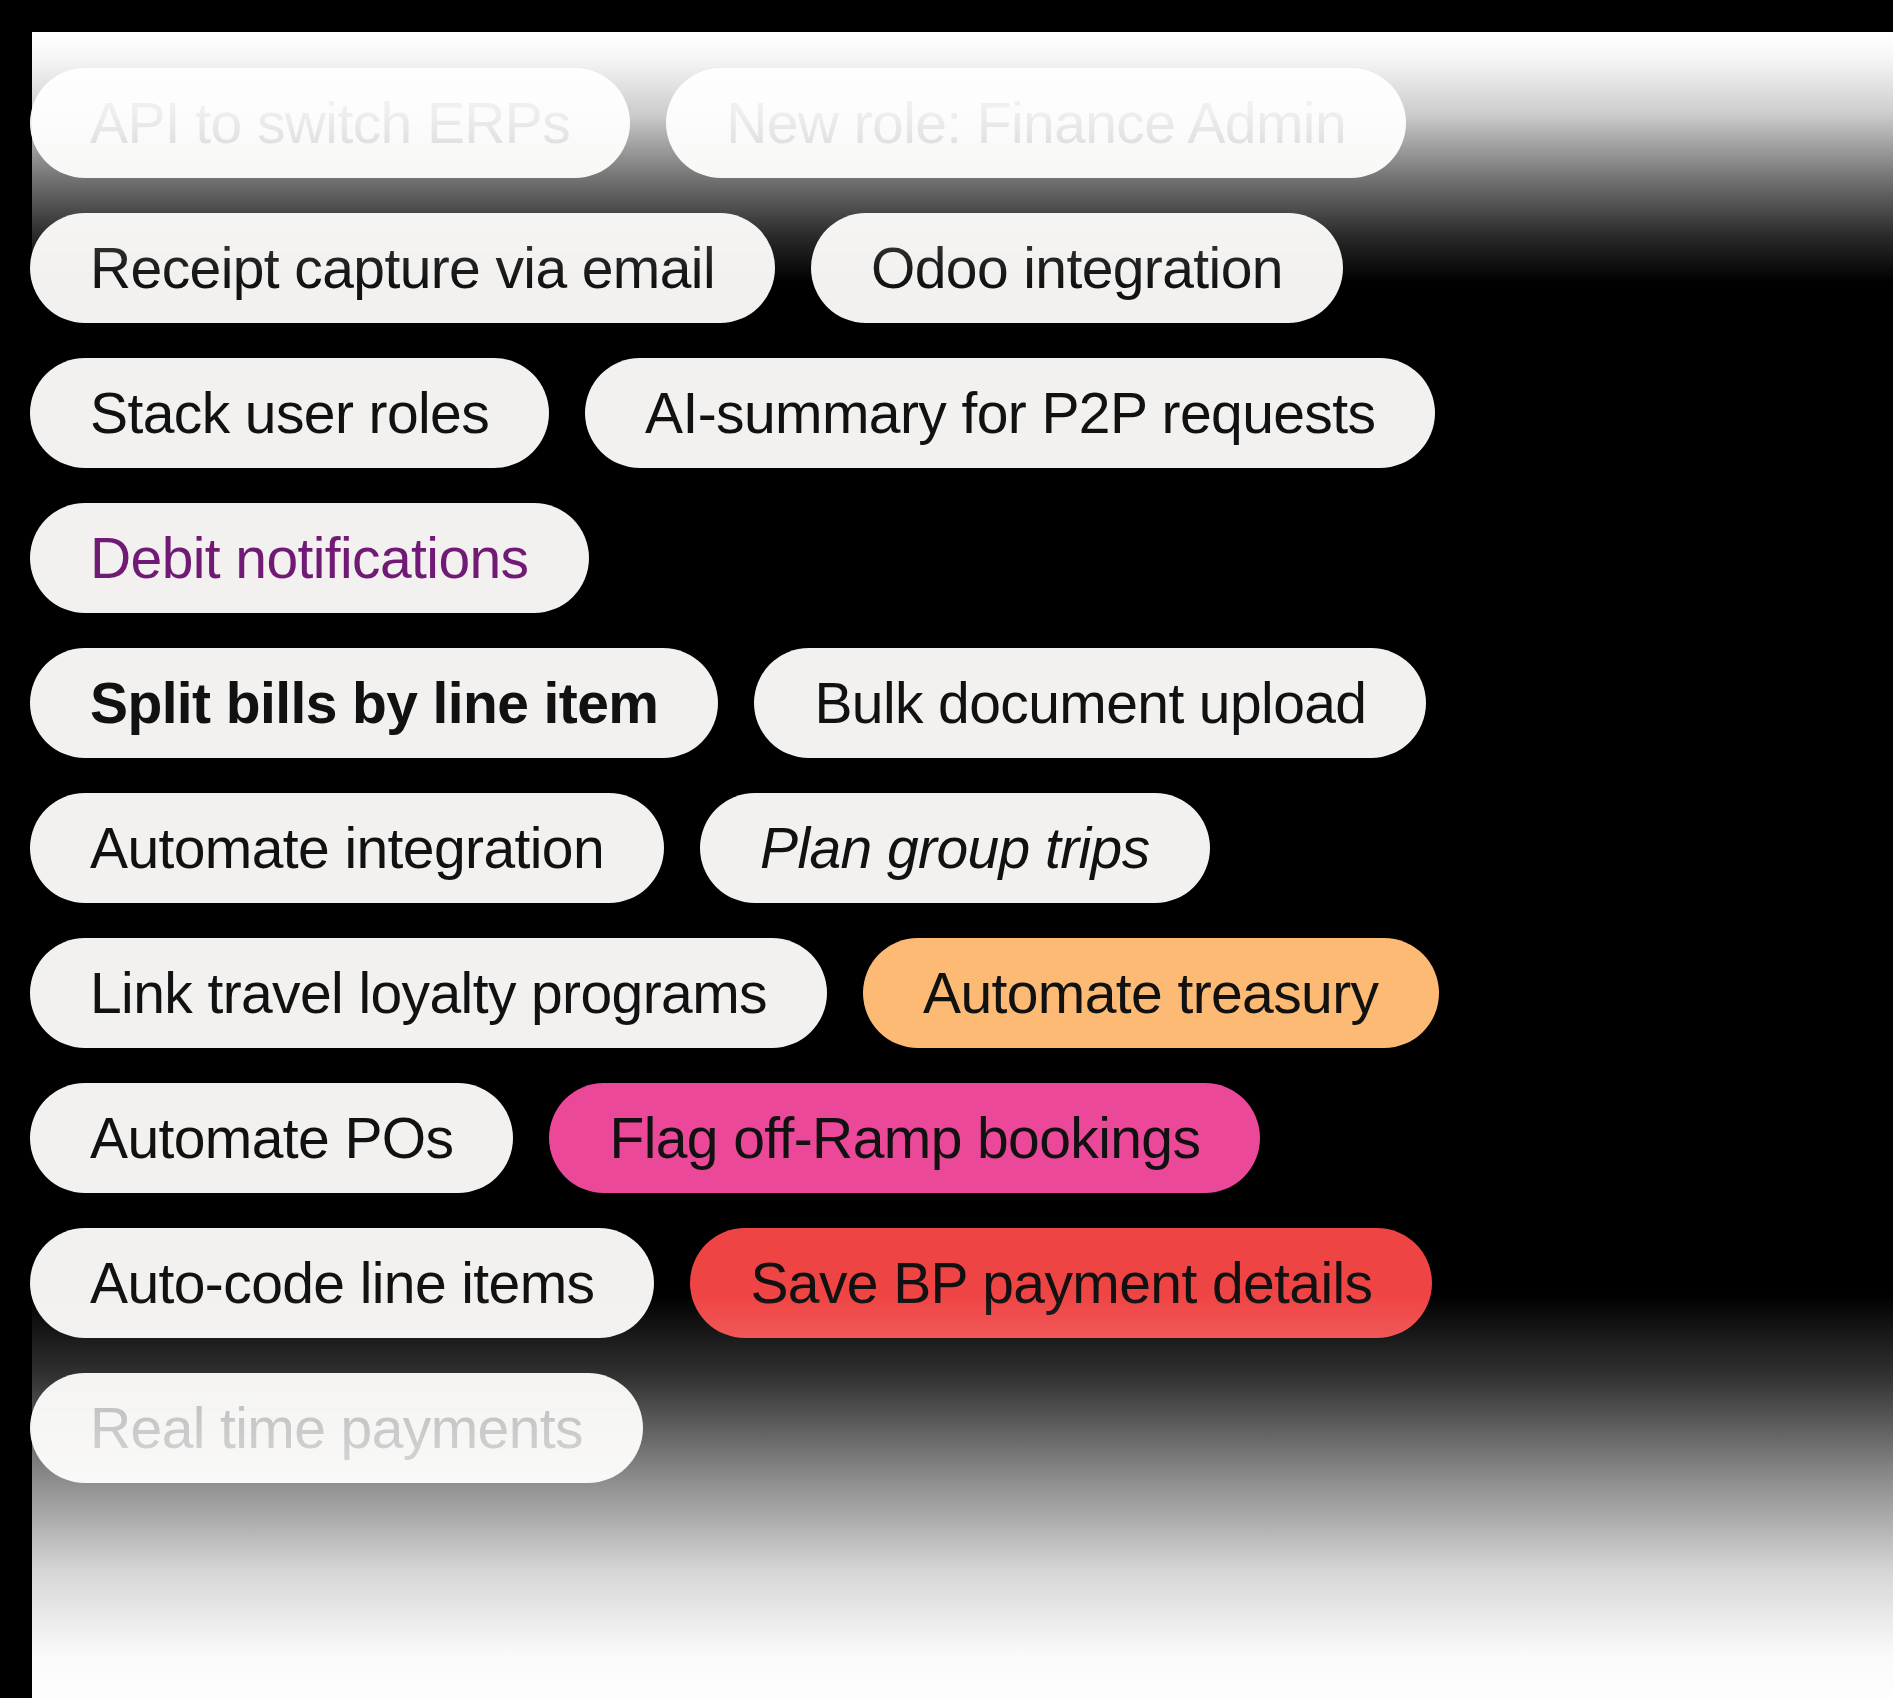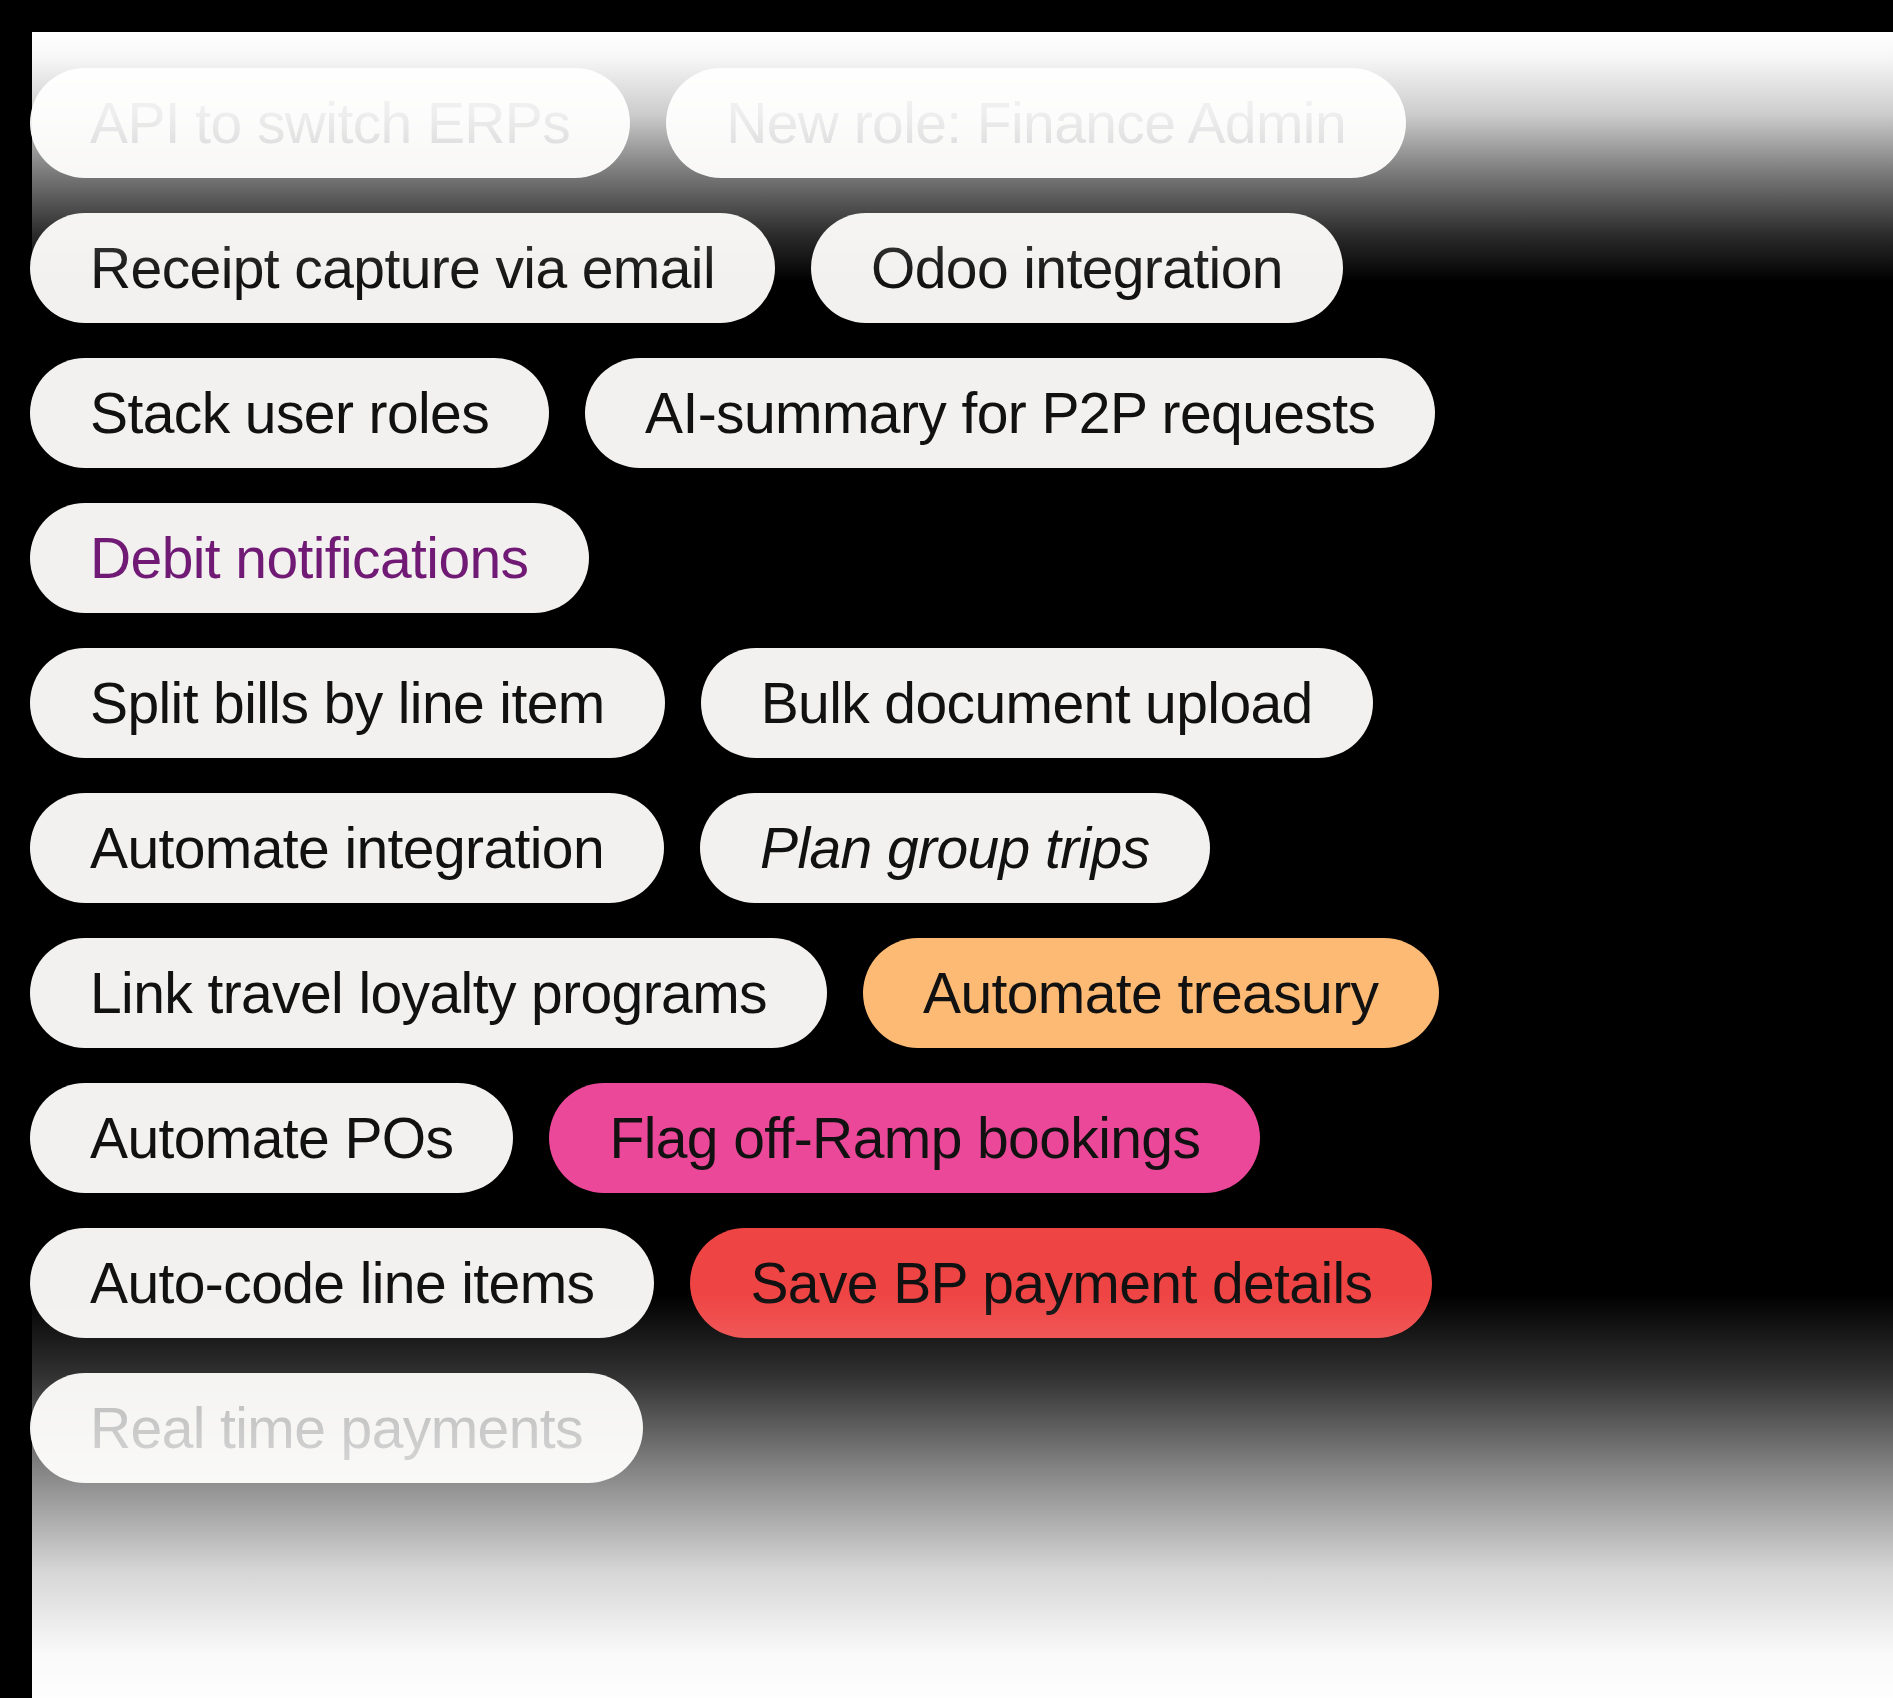--- a/index.html
+++ b/index.html
@@ -124,21 +124,21 @@
           <span class="pill-label" style="color: rgb(17, 17, 17);">AI-summary for P2P requests</span>
         </div>
       </div>
       <div class="pill-row">
         <div class="pill" style="background: rgb(242, 241, 239);">
           <span class="pill-label" style="color: #701a75;">Debit notifications</span>
         </div>
       </div>
       <div class="pill-row">
         <div class="pill" style="background: rgb(242, 241, 239);">
-          <span class="pill-label" style="color: rgb(17, 17, 17);">Split bills by line item</span>
+          <span class="pill-label" style="color: rgb(17, 17, 17); font-weight: bold;">Split bills by line item</span>
         </div>
         <div class="pill" style="background: rgb(242, 241, 239);">
           <span class="pill-label" style="color: rgb(17, 17, 17);">Bulk document upload</span>
         </div>
       </div>
       <div class="pill-row">
         <div class="pill" style="background: rgb(242, 241, 239);">
           <span class="pill-label" style="color: rgb(17, 17, 17);">Automate integration</span>
         </div>
         <div class="pill" style="background: rgb(242, 241, 239);">

